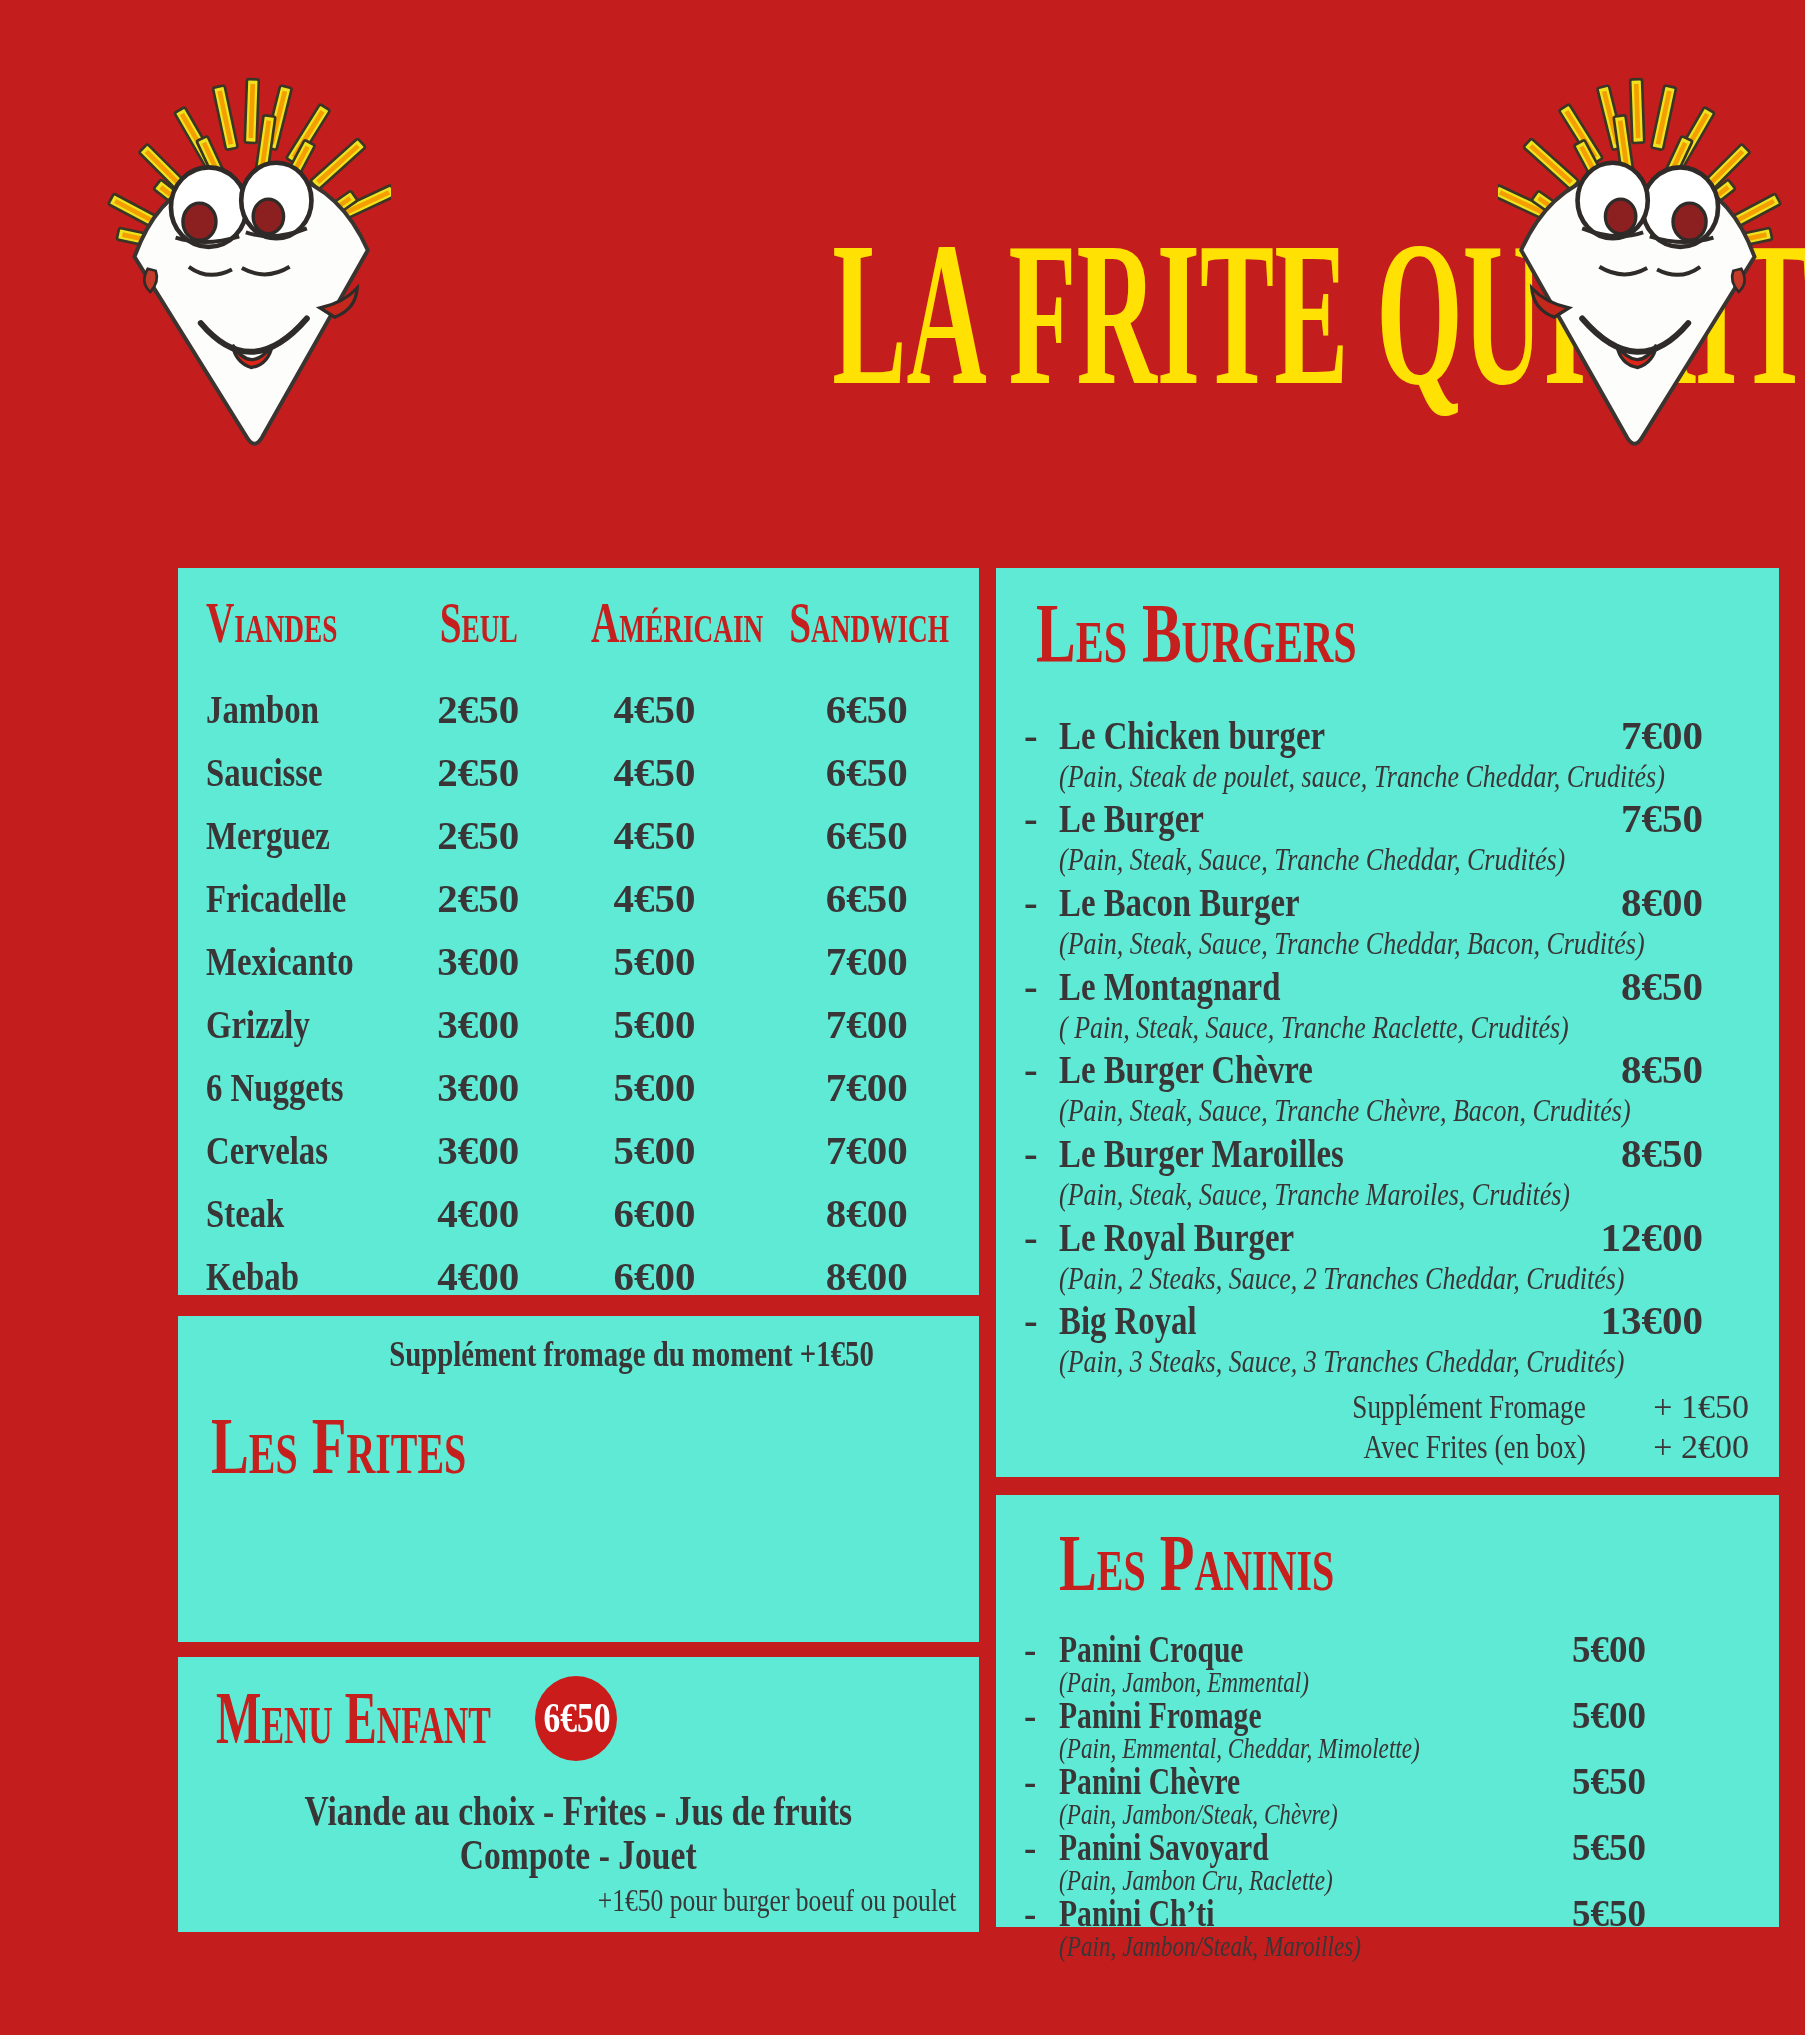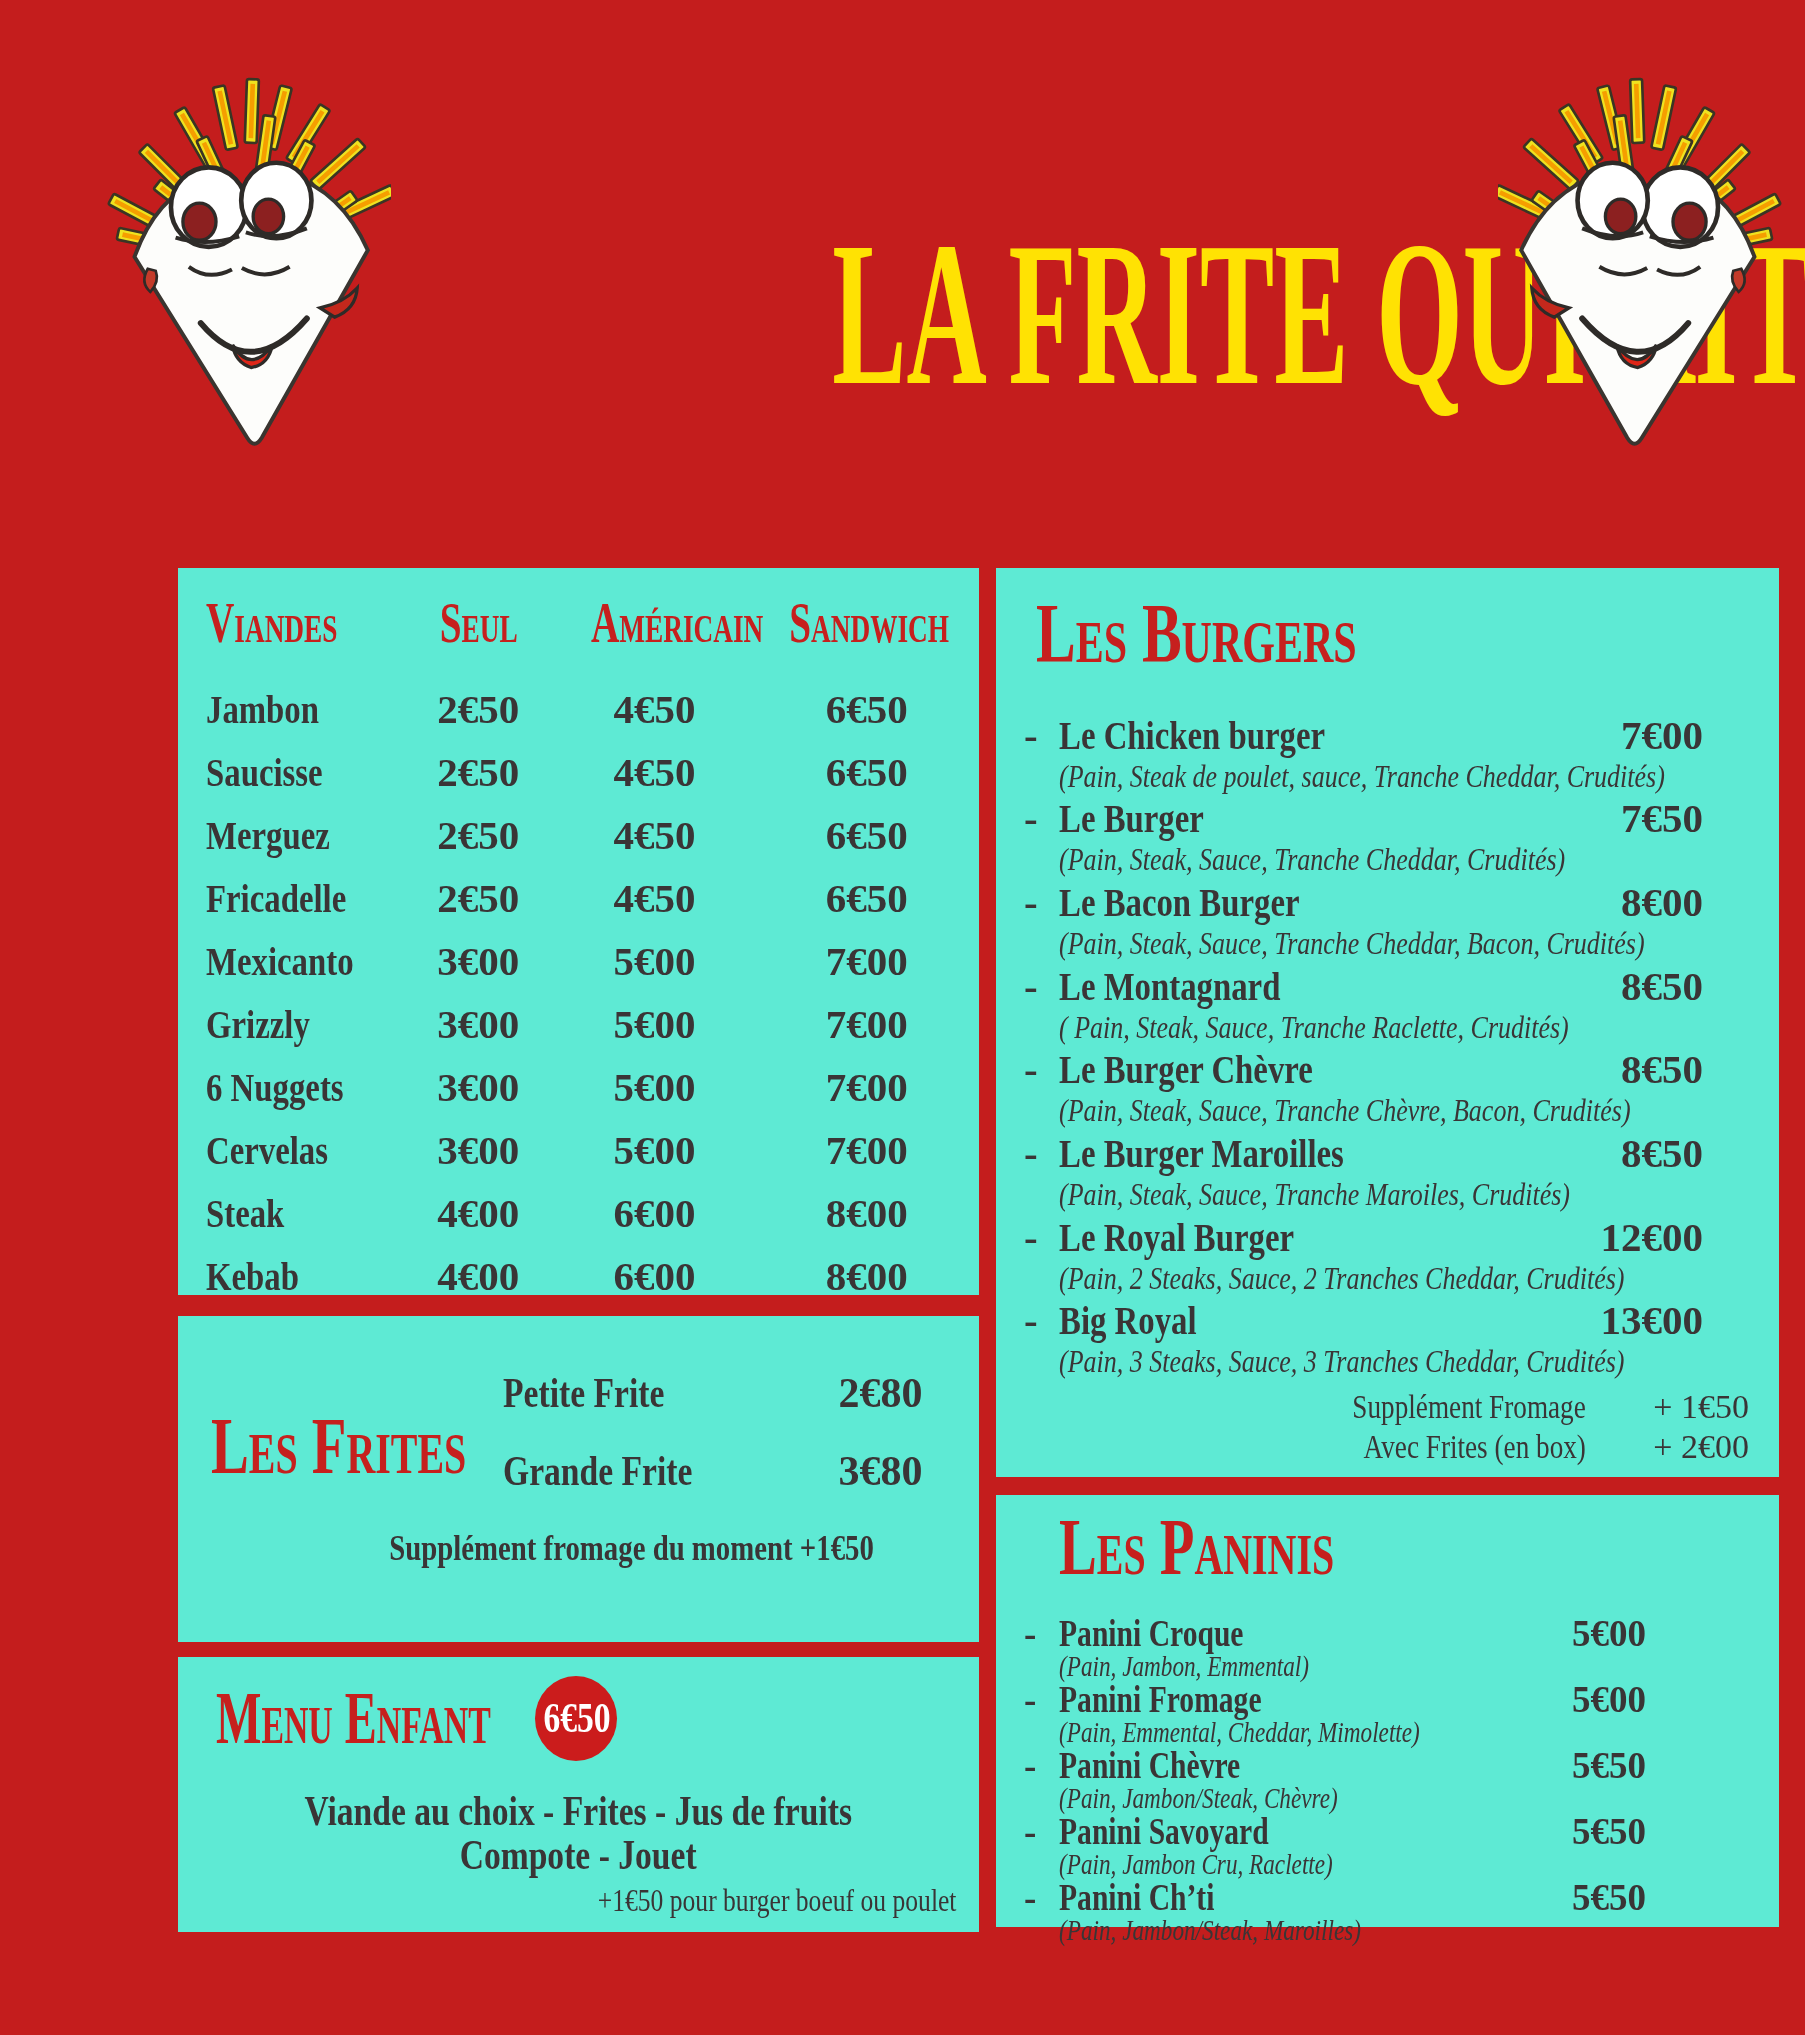--- a/index.html
+++ b/index.html
@@ -77,21 +77,21 @@
     font-weight:bold; font-size:41px; line-height:45px;
   }
   .dash { position:absolute; left:28px; }
   .item-desc { padding-left:63px; font-style:italic; font-size:32.5px; line-height:36px; margin-bottom:2.7px; }
   .p-paninis .item-row { font-size:37px; line-height:37px; padding-right:133px; }
   .p-paninis .item-desc { font-size:29px; line-height:29px; margin-bottom:0; }
   .supp { margin-top:8px; }
   .supp-row { display:flex; justify-content:flex-end; padding-right:30px; font-size:34px; line-height:40px; }
   .supp-price { width:163px; text-align:right; }
   
-  .p-paninis { left:996px; top:1495px; width:783px; height:432px; padding-top:13px; }
+  .p-paninis { left:996px; top:1495px; width:783px; height:432px; padding-top:29px; }
   .paninis-heading { margin-left:63px; line-height:78px; }
   .paninis-heading .sc { font-size:81px; }
   .pan-items { margin-top:5.3px; }
 </style>
 </head>
 <body>
 
 <svg width="0" height="0" style="position:absolute" aria-hidden="true">
   <defs>
     <g id="fry-unit">
@@ -219,32 +219,20 @@
         <div class="v-name"><span class="cond">Kebab</span></div>
         <div class="v-price"><span>4€00</span></div>
         <div class="v-price"><span>6€00</span></div>
         <div class="v-price"><span>8€00</span></div>
       </div>
     </div>
 </section>
 
 <section class="panel p-frites">
   <div class="frites-heading"><span class="sc">Les Frites</span></div>
-  <div class="frites-items">
-
-      <div class="frites-row">
-        <span class="cond">Petite Frite</span>
-        <span class="price">2€80</span>
-      </div>
-
-      <div class="frites-row">
-        <span class="cond">Grande Frite</span>
-        <span class="price">3€80</span>
-      </div>
-    </div>
   <div class="frites-note"><span class="cond-r">Supplément fromage du moment +1€50</span></div>
 </section>
 
 <section class="panel p-enfant">
   <div class="enfant-head">
     <div class="headbox"><span class="sc">Menu Enfant</span></div>
     <div class="badge"><span class="cond-c">6€50</span></div>
   </div>
   <div class="enfant-line first"><span class="cond-c">Viande au choix - Frites - Jus de fruits</span></div>
   <div class="enfant-line"><span class="cond-c">Compote - Jouet</span></div>

